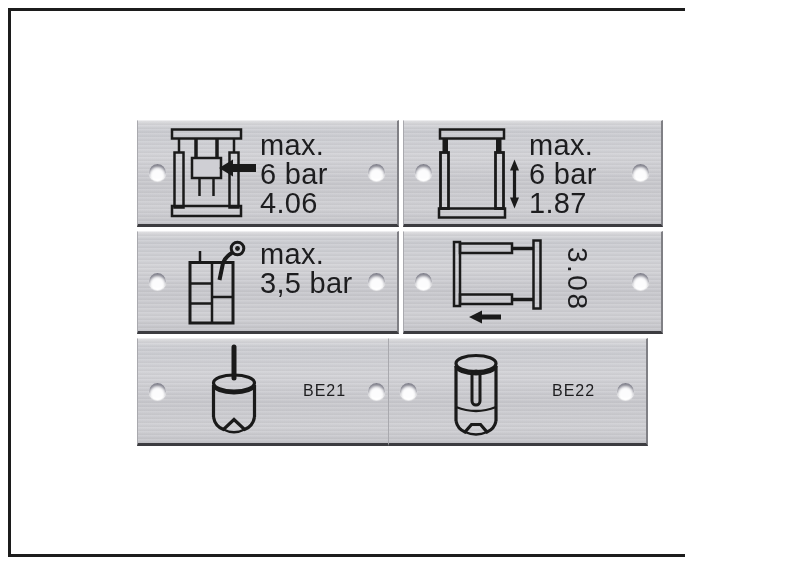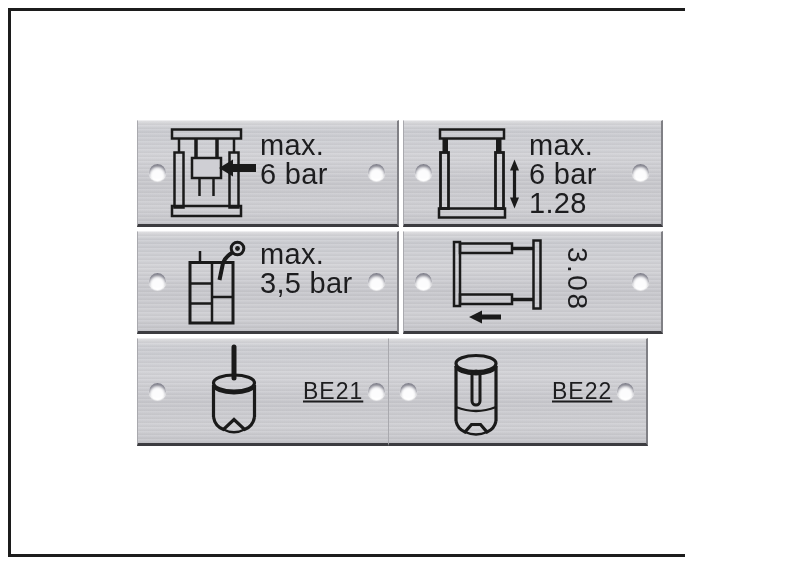--- a/index.html
+++ b/index.html
@@ -17,21 +17,21 @@
     border-bottom:3px solid #3c3c40;}
   .hole{position:absolute;width:17px;height:17px;border-radius:50%;background:#fcfcfd;
     top:50%;margin-top:-8.5px;
     box-shadow:inset 0 3px 3px rgba(105,105,118,0.85), inset 0 -2px 2px rgba(255,255,255,1),
                0 1px 1px rgba(255,255,255,0.7);}
   .hole-left{left:11px;}
   .hole-right{right:12px;}
   .pict{position:absolute;}
   .txt{position:absolute;font-size:29px;line-height:29px;color:#1d1d1f;letter-spacing:0.3px;white-space:nowrap;}
   .txt-vert{position:absolute;writing-mode:vertical-rl;font-size:28px;letter-spacing:2.5px;color:#1d1d1f;}
-  .be{position:absolute;font-size:23px;letter-spacing:1px;color:#1d1d1f;top:50%;transform:translateY(-50%);white-space:nowrap;text-decoration:underline;}
+  .be{position:absolute;font-size:16px;letter-spacing:1px;color:#1d1d1f;top:50%;transform:translateY(-50%);white-space:nowrap;}
 </style>
 </head>
 <body>
 
 <div id="canvas">
   <div class="frame"></div>
 
   <div class="plate" style="left:137px;top:120px;width:262px;height:107px;">
     <span class="hole hole-left"></span>
     <span class="hole hole-right"></span>
@@ -47,20 +47,21 @@
         <rect x="23" y="31" width="29" height="20" stroke-width="2.5" fill="#cfcfd4"></rect>
         <line x1="30.5" y1="51" x2="30.5" y2="69" stroke-width="2.5"></line>
         <line x1="44.5" y1="51" x2="44.5" y2="69" stroke-width="2.5"></line>
         <rect x="3" y="79" width="69" height="10" stroke-width="2.5"></rect>
         <path d="M50 41 L64 32.5 L64 37 L87 37 L87 45 L64 45 L64 49.5 Z" fill="#1a1a1a" stroke="none"></path>
       </g>
     </svg>
     <div class="txt" style="left:122px;top:10px;">
       <div>max.</div>
       <div>6 bar</div>
+      <div>4.06</div>
     </div>
   </div>
 
   <div class="plate" style="left:403px;top:120px;width:260px;height:107px;">
     <span class="hole hole-left"></span>
     <span class="hole hole-right"></span>
     <svg class="pict" style="left:33px;top:6px;" width="85" height="93" viewBox="0 0 85 93">
       <g stroke="#1a1a1a" fill="none">
         <rect x="3" y="2.5" width="64" height="9" stroke-width="2.5"></rect>
         <rect x="5.5" y="11.5" width="5.5" height="14" fill="#1a1a1a" stroke="none"></rect>
@@ -69,21 +70,21 @@
         <rect x="58.5" y="25.5" width="8" height="56" stroke-width="2.8"></rect>
         <rect x="2" y="81.5" width="66" height="9" stroke-width="2.5"></rect>
         <line x1="77.5" y1="41" x2="77.5" y2="73" stroke-width="3.2"></line>
         <polygon points="77.5,32.5 73,43.5 82,43.5" fill="#1a1a1a" stroke="none"></polygon>
         <polygon points="77.5,81.5 73,70.5 82,70.5" fill="#1a1a1a" stroke="none"></polygon>
       </g>
     </svg>
     <div class="txt" style="left:125px;top:10px;">
       <div>max.</div>
       <div>6 bar</div>
-      <div>1.28</div>
+      <div>1.87</div>
     </div>
   </div>
 
   <div class="plate" style="left:137px;top:231px;width:262px;height:103px;">
     <span class="hole hole-left"></span>
     <span class="hole hole-right"></span>
     <svg class="pict" style="left:50px;top:8px;" width="62" height="85" viewBox="0 0 62 85">
       <g stroke="#1a1a1a" fill="none">
         <circle cx="49.5" cy="8.5" r="6.3" stroke-width="3"></circle>
         <circle cx="49.5" cy="8.5" r="2.4" fill="#1a1a1a" stroke="none"></circle>

